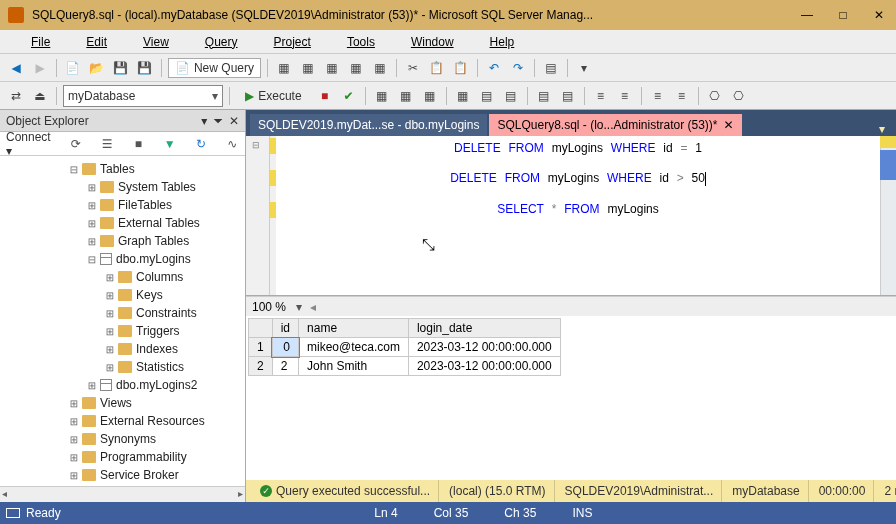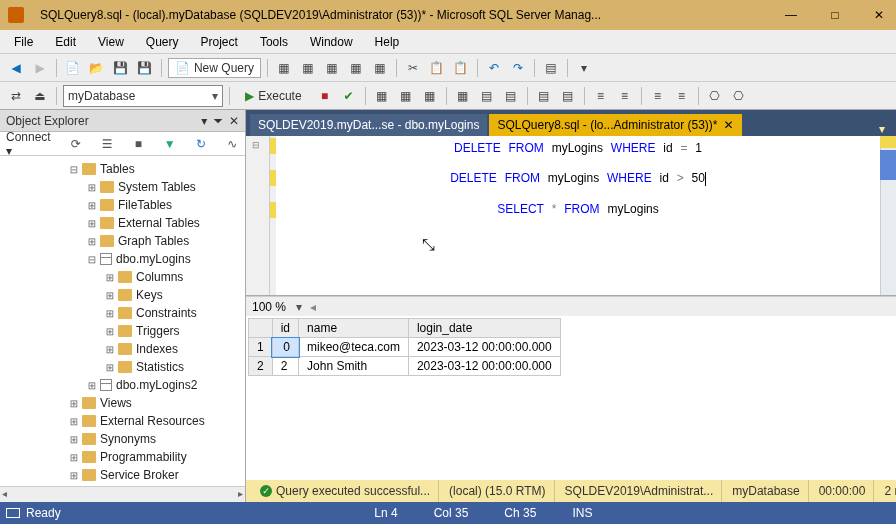--- a/index.html
+++ b/index.html
@@ -1,22 +1,22 @@
 <!DOCTYPE html>
 <html><head>
 <meta charset="utf-8">
 <style>
 * { box-sizing: border-box; margin: 0; padding: 0; font-family: "Segoe UI", Tahoma, sans-serif; font-size: 12px; }
 html, body { width: 896px; height: 524px; overflow: hidden; background: #fff; }
-.titlebar { height: 30px; background: #d6b26a; display: flex; align-items: center; padding: 8px 4px; gap: 8px; }
+.titlebar { height: 30px; background: #d6b26a; display: flex; align-items: center; padding: 8px 4px; }
 .titlebar .icon { width: 16px; height: 16px; margin: 0 4px; background: #c95f00; border-radius: 2px; }
 .titlebar .title { flex: 0 1 auto; white-space: nowrap; overflow: hidden; text-overflow: ellipsis; color: #000; padding: 0 4px; }
 .titlebar .quick { width: 170px; height: 22px; background: #fff; border: 1px solid #999; display: flex; align-items: center; justify-content: space-between; padding: 0 6px; color: #555; }
 .titlebar .winbtn { width: 26px; height: 20px; display: flex; align-items: center; justify-content: center; margin-left: 10px; color: #000; font-family: sans-serif; }
-.menubar { height: 24px; background: #eee; display: flex; align-items: center; padding: 0 4px; gap: 2px; border-bottom: 1px solid #ccc; }
+.menubar { height: 24px; background: #eee; display: flex; align-items: center; padding: 0 21px; gap: 16px; border-bottom: 1px solid #ccc; text-decoration: underline; }
 .menubar .item { padding: 2px 10px; color: #000; }
 .toolbar { height: 28px; background: #eee; display: flex; align-items: center; padding: 0 6px; gap: 4px; border-bottom: 1px solid #ccc; }
 .toolbar.second { border-bottom: 1px solid #aaa; }
 .tb-btn { width: 20px; height: 20px; display: flex; align-items: center; justify-content: center; color: #444; border: 1px solid transparent; border-radius: 2px; }
 .tb-btn.blue { color: #0a6ebd; }
 .tb-btn.save { color: #3a5fbb; }
 .tb-sep { width: 1px; height: 18px; background: #bbb; margin: 0 2px; }
 .tb-text { height: 20px; display: flex; align-items: center; padding: 0 6px; border: 1px solid #aaa; background: #fff; color: #333; }
 .dbcombo { width: 160px; height: 22px; border: 1px solid #888; background: #fff; display: flex; align-items: center; padding: 0 4px; color: #333; position: relative; }
 .dbcombo::after { content: "▾"; position: absolute; right: 4px; color: #555; }
@@ -33,21 +33,21 @@
 .tree-row .tw { width: 12px; text-align: center; color: #666; font-size: 10px;}
 .tree-row .fold { width: 14px; height: 12px; background: #e4b557; border-radius: 1px; margin-right: 2px; }
 .tree-row .tbl { width: 12px; height: 12px; border: 1px solid #888; background: #fff; margin-right: 2px; position: relative; }
 .tree-row .tbl::before { content: ""; position: absolute; left: 0; right: 0; top: 3px; height: 1px; background: #888; }
 .oe-hscroll { height: 16px; background: #eee; border-top: 1px solid #ccc; position: relative; }
 .oe-hscroll::before { content: "◂"; position: absolute; left: 2px; top: 1px; font-size: 10px; color: #666; }
 .oe-hscroll::after { content: "▸"; position: absolute; right: 2px; top: 1px; font-size: 10px; color: #666; }
 .main { flex: 1; display: flex; flex-direction: column; min-width: 0; }
 .doc-tabs { height: 26px; background: #3b5171; display: flex; align-items: flex-end; padding: 0 4px; gap: 2px; }
 .doc-tab { height: 22px; padding: 0 8px; display: flex; align-items: center; background: #4a6186; color: #fff; max-width: 260px; white-space: nowrap; gap: 6px; }
-.doc-tab.active { background: #eab308; color: #000; }
+.doc-tab.active { background: #fca5a5; color: #000; }
 .doc-tab .close { font-size: 12px; }
 .doc-tabs .pin { margin-left: auto; color: #f6e7a3; width: 20px; text-align: center; }
 .editor-wrap { flex: 0 0 160px; display: flex; border-bottom: 1px solid #aaa; position: relative; }
 .gutter { width: 24px; background: #f0f0f0; border-right: 1px solid #ccc; position: relative; }
 .gutter .glyph { position: absolute; left: 6px; font-size: 9px; color: #888; }
 .change-bar { width: 6px; background: #f0f0f0; position: relative; }
 .change-bar .y { position: absolute; left: 0; width: 6px; background: #f1d84e; }
 .code { flex: 1; font-family: Consolas, monospace; font-size: 13px; padding: 4px 4px; white-space: pre; color: #000; position: relative; overflow: hidden; text-align: center; }
 .kw { color: #0000ff; }
 .op { color: #808080; }

